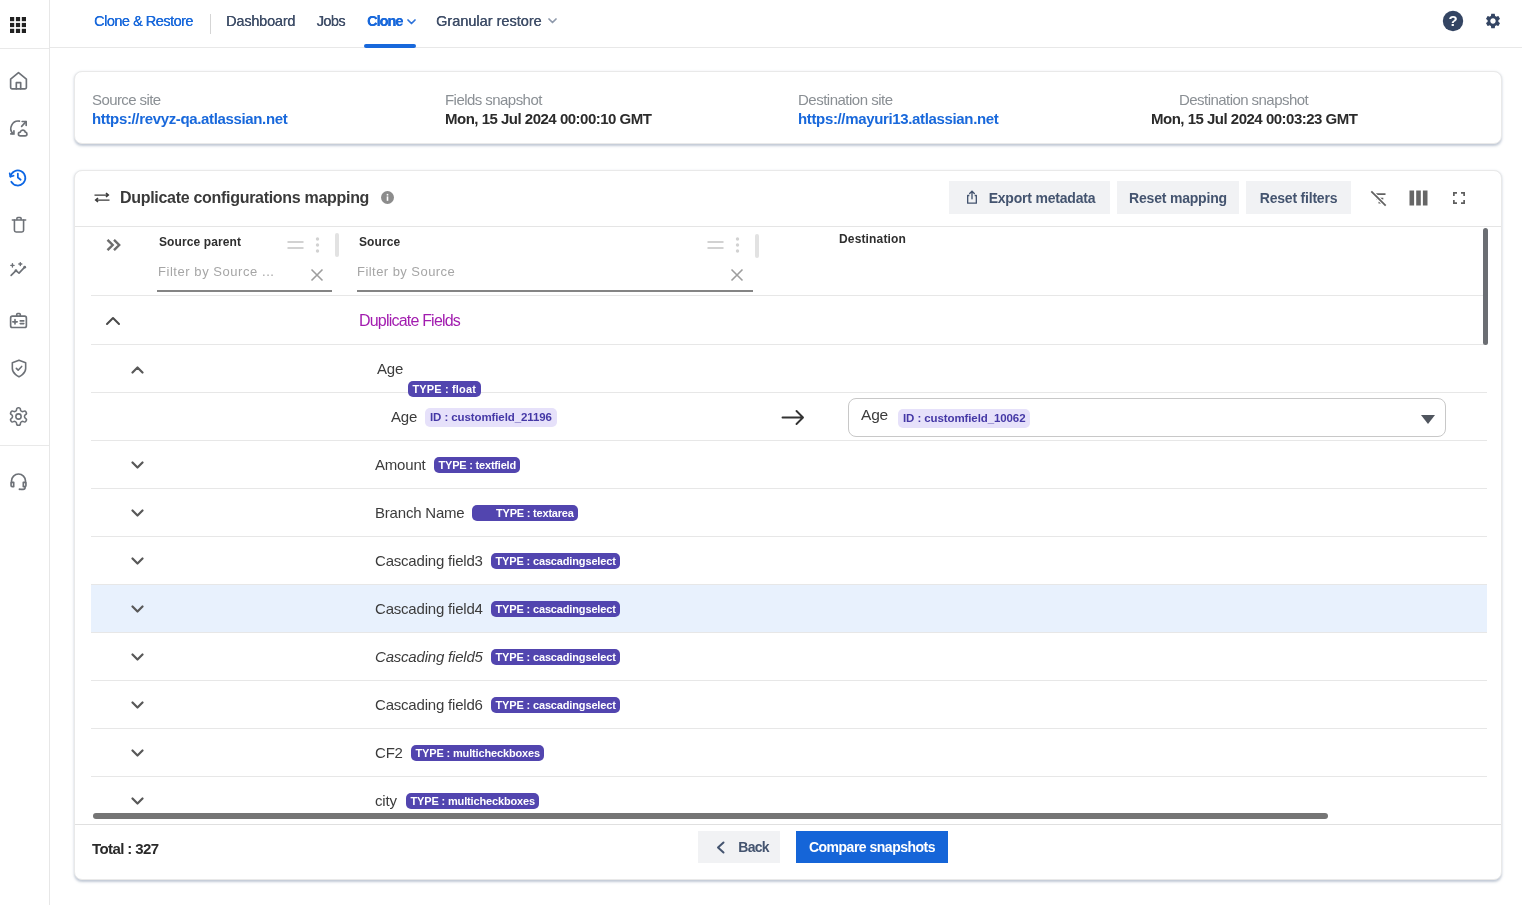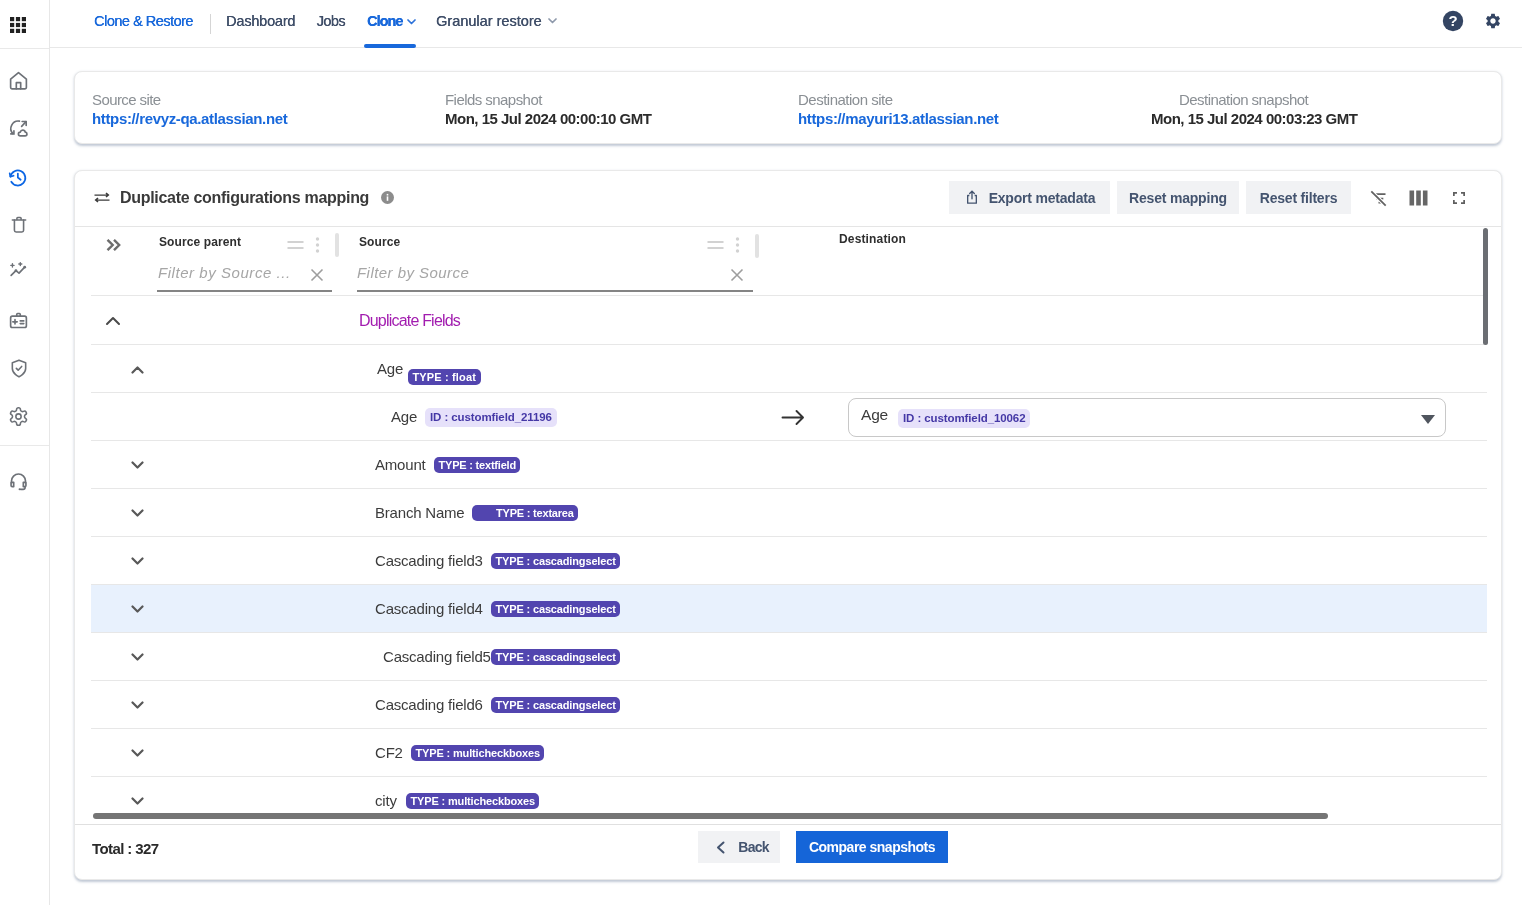--- a/index.html
+++ b/index.html
@@ -23,21 +23,21 @@
 .ilabel { position:absolute; top:91px; font-size:15px; color:#8a8f94; }
 .ivalue { position:absolute; top:109.5px; font-size:15px; font-weight:bold; color:#2b2b2b; letter-spacing:-0.35px; }
 .ivalue.link { color:#1868db; }
 
 
 .gbtn { position:absolute; height:33px; background:#f1f2f4; border-radius:0; color:#44546f; font-size:14px; letter-spacing:-0.2px; font-weight:bold; display:flex; align-items:center; justify-content:center; }
 
 
 .hcell { position:absolute; font-size:12px; font-weight:bold; color:#2f2f2f; white-space:nowrap; }
 .vbar { position:absolute; width:4px; height:24px; background:#e2e2e2; border-radius:2px; }
-.phold { position:absolute; font-size:15px; color:#a6a6a6; white-space:nowrap;font-style:italic; }
+.phold { position:absolute; font-size:13px; color:#a6a6a6; white-space:nowrap; }
 .uline { position:absolute; height:1.5px; background:#848484; }
 .row { position:absolute; left:91px; width:1396px; height:48px; border-bottom:1px solid #e7e7e7; }
 .rlabel { position:absolute; font-size:15px; letter-spacing:-0.2px; color:#3c3c3c; white-space:nowrap; }
 .badge { position:absolute; background:#5245af; color:#fff; font-size:11px; line-height:12px; font-weight:bold; letter-spacing:-0.15px; padding:2px 4.5px; border-radius:5px; white-space:nowrap; }
 .lbadge { position:absolute; background:#e6e1fa; color:#4538a6; font-size:11.5px; line-height:13px; font-weight:bold; letter-spacing:-0.15px; padding:3px 5px; border-radius:5px; white-space:nowrap; }
 </style>
 </head>
 <body>
 <div id="page">
 
@@ -237,21 +237,21 @@
   <svg class="abs" style="left:105px; top:315px;" width="16" height="11" viewBox="0 0 16 11" fill="none" stroke="#4a4a4a" stroke-width="2" stroke-linecap="round" stroke-linejoin="round">
       <path d="M2 9 8 3l6 6"></path>
     </svg>
   <span class="rlabel" style="left:359px; top:312px; font-weight:normal; color:#a21caf; font-size:16px; letter-spacing:-0.8px;">Duplicate Fields</span>
 
   <div class="row" style="top:345px;"></div>
   <svg class="abs" style="left:130.5px; top:365.5px;" width="13" height="8" viewBox="0 0 13 8" fill="none" stroke="#585858" stroke-width="2.2" stroke-linecap="round" stroke-linejoin="round">
       <path d="M1.5 6.5 6.5 1.5 11.5 6.5"></path>
     </svg>
   <span class="rlabel" style="left:377px; top:360px;">Age</span>
-  <span class="badge" style="left:408px; top:369px; letter-spacing:0.15px;">TYPE : float</span>
+  <span class="badge" style="left:408px; top:381px; letter-spacing:0.15px;">TYPE : float</span>
 
   <div class="row" style="top:393px;"></div>
   <span class="rlabel" style="left:391px; top:408px;">Age</span>
   <span class="lbadge" style="left:425px; top:407.5px; letter-spacing:-0.1px;">ID : customfield_21196</span>
   <svg class="abs" style="left:781px; top:409px;" width="24" height="17" viewBox="0 0 24 17" fill="none" stroke="#333" stroke-width="1.9" stroke-linecap="round" stroke-linejoin="round">
     <path d="M1.5 8.5h20M15.5 2 22 8.5 15.5 15"></path>
   </svg>
   <div class="abs" style="left:848px; top:398px; width:598px; height:39px; border:1px solid #c8c8c8; border-radius:8px;"></div>
   <span class="rlabel" style="left:861px; top:406px; font-size:15.5px;">Age</span>
   <span class="lbadge" style="left:898px; top:408.5px; letter-spacing:-0.1px;">ID : customfield_10062</span>
@@ -284,21 +284,21 @@
   <svg class="abs" style="left:130.5px; top:605px;" width="13" height="8" viewBox="0 0 13 8" fill="none" stroke="#585858" stroke-width="2.2" stroke-linecap="round" stroke-linejoin="round">
       <path d="M1.5 1.5 6.5 6.5 11.5 1.5"></path>
     </svg>
   <span class="rlabel" style="left:375px; top:600px;">Cascading field4</span>
   <span class="badge" style="left:491px; top:601px; letter-spacing:-0.15px;">TYPE : cascadingselect</span>
 
   <div class="row" style="top:633px;"></div>
   <svg class="abs" style="left:130.5px; top:653px;" width="13" height="8" viewBox="0 0 13 8" fill="none" stroke="#585858" stroke-width="2.2" stroke-linecap="round" stroke-linejoin="round">
       <path d="M1.5 1.5 6.5 6.5 11.5 1.5"></path>
     </svg>
-  <span class="rlabel" style="left:383px; top:648px;">Cascading field5</span>
+  <span class="rlabel" style="left:375px; top:648px;font-style:italic;">Cascading field5</span>
   <span class="badge" style="left:491px; top:649px; letter-spacing:-0.15px;">TYPE : cascadingselect</span>
 
   <div class="row" style="top:681px;"></div>
   <svg class="abs" style="left:130.5px; top:701px;" width="13" height="8" viewBox="0 0 13 8" fill="none" stroke="#585858" stroke-width="2.2" stroke-linecap="round" stroke-linejoin="round">
       <path d="M1.5 1.5 6.5 6.5 11.5 1.5"></path>
     </svg>
   <span class="rlabel" style="left:375px; top:696px;">Cascading field6</span>
   <span class="badge" style="left:491px; top:697px; letter-spacing:-0.15px;">TYPE : cascadingselect</span>
 
   <div class="row" style="top:729px;"></div>

